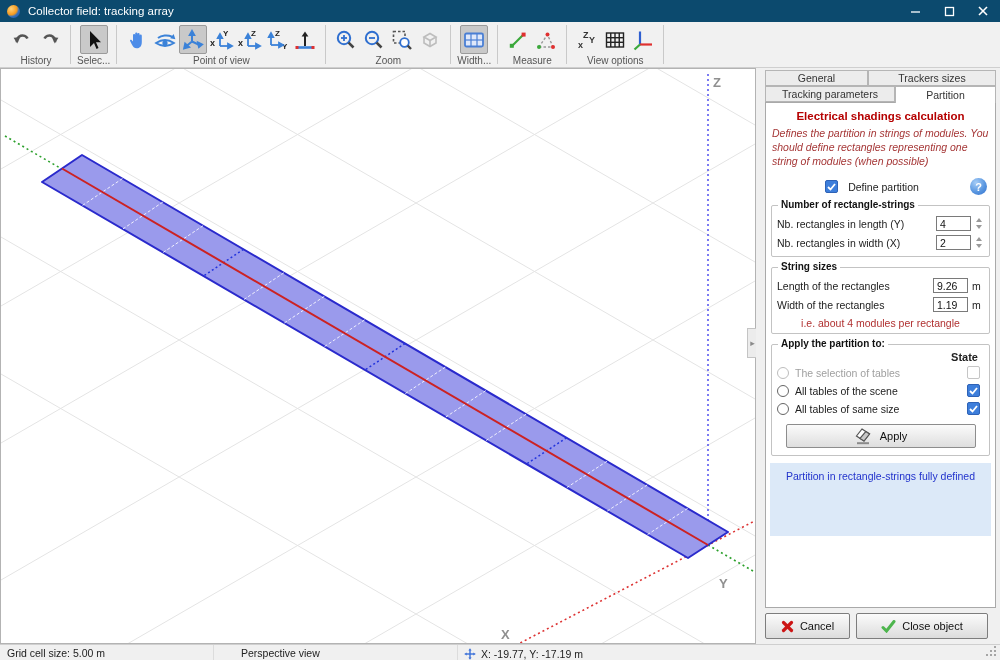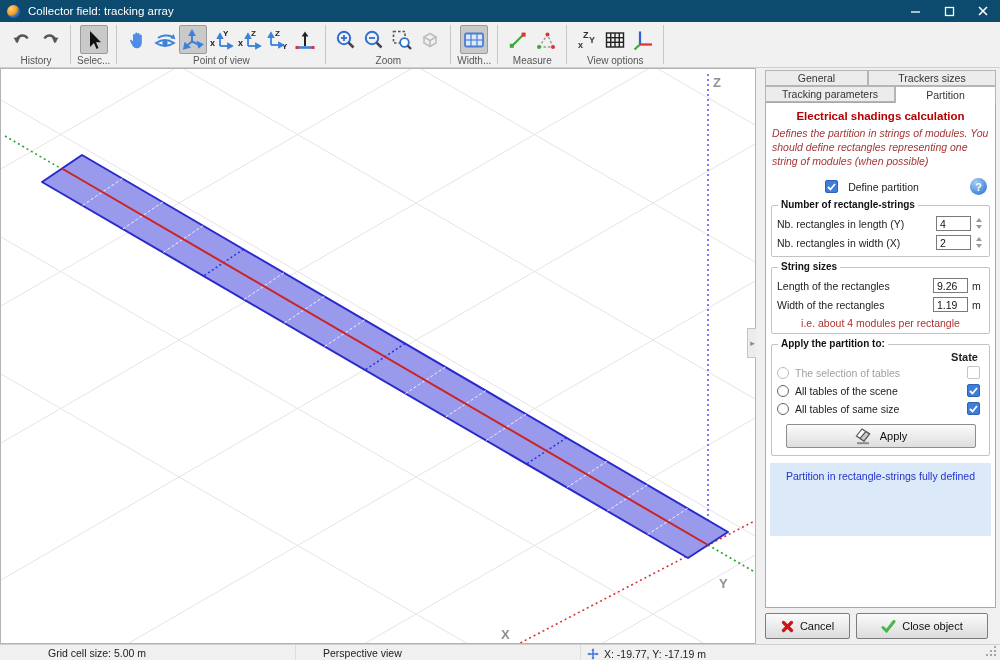--- a/index.html
+++ b/index.html
@@ -72,21 +72,21 @@
 
   .infobox { margin:7px 0 0 0; height:73px; background:#dce9f8; text-align:center; padding-top:7px; color:#2233cc; font-size:10.5px; }
 
   .panel-buttons { position:absolute; left:765px; top:613px; width:231px; display:flex; justify-content:flex-start; gap:6px; z-index:3; }
   .dlg-btn { height:26px; display:flex; align-items:center; justify-content:center; gap:6px; background:linear-gradient(#fbfbfb,#dcdcdc); border:1px solid #7d7d7d; border-radius:2px; font-size:11px; color:#111; padding:0 10px; }
   .dlg-btn.cancel { width:85px; }
   .dlg-btn.close { width:132px; }
 
   
   .statusbar { position:absolute; left:0; top:644px; width:1000px; height:16px; background:#f0f0f0; border-top:1px solid #cfcfcf; display:flex; align-items:center; font-size:10.5px; color:#222; }
-  .sb-sec { height:100%; display:flex; align-items:center;margin-left:41px; }
+  .sb-sec { height:100%; display:flex; align-items:center; }
   .sb-grid { width:213px; padding-left:7px; }
   .sb-view { width:244px; padding-left:27px; border-left:1px solid #dcdcdc; }
   .sb-coords { padding-left:6px; border-left:1px solid #dcdcdc; display:flex; align-items:flex-end; gap:5px; }
   .sb-grip { margin-left:auto; margin-right:3px; }
 </style>
 </head>
 <body>
 
 <div class="window">
 

